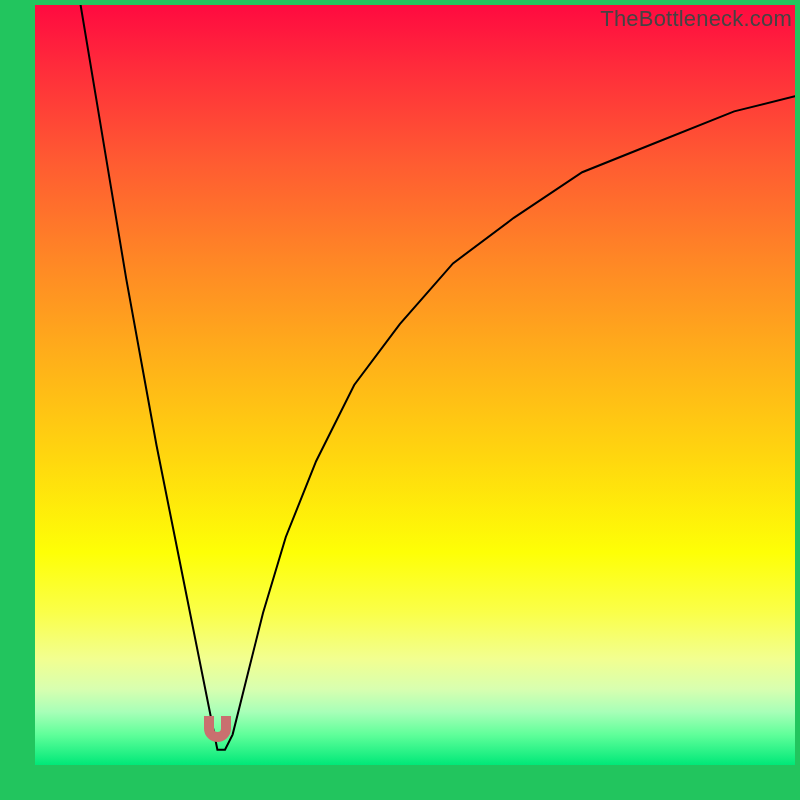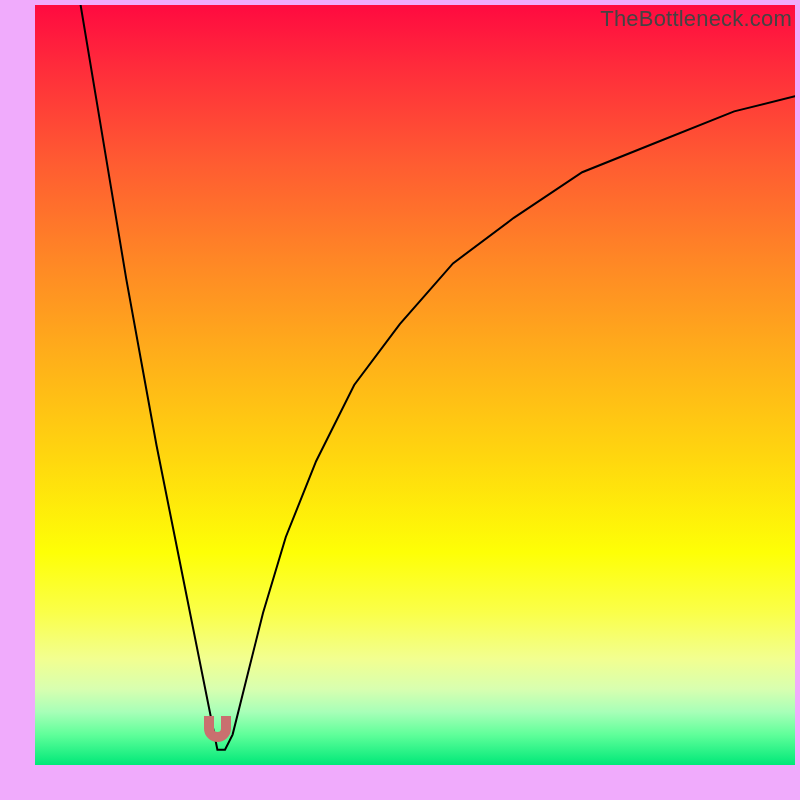--- a/index.html
+++ b/index.html
@@ -8,21 +8,21 @@
     width: 800px;
     height: 800px;
     background: #000;
     overflow: hidden;
     font-family: Arial, Helvetica, sans-serif;
   }
   .frame {
     position: absolute;
     left: 0; top: 0;
     width: 800px; height: 800px;
-    background: #f0abfc;
+    background: #22c55e;
   }
   .plot {
     position: absolute;
     left: 35px;
     top: 5px;
     width: 760px;
     height: 760px;
   }
   .gradient {
     position: absolute;

